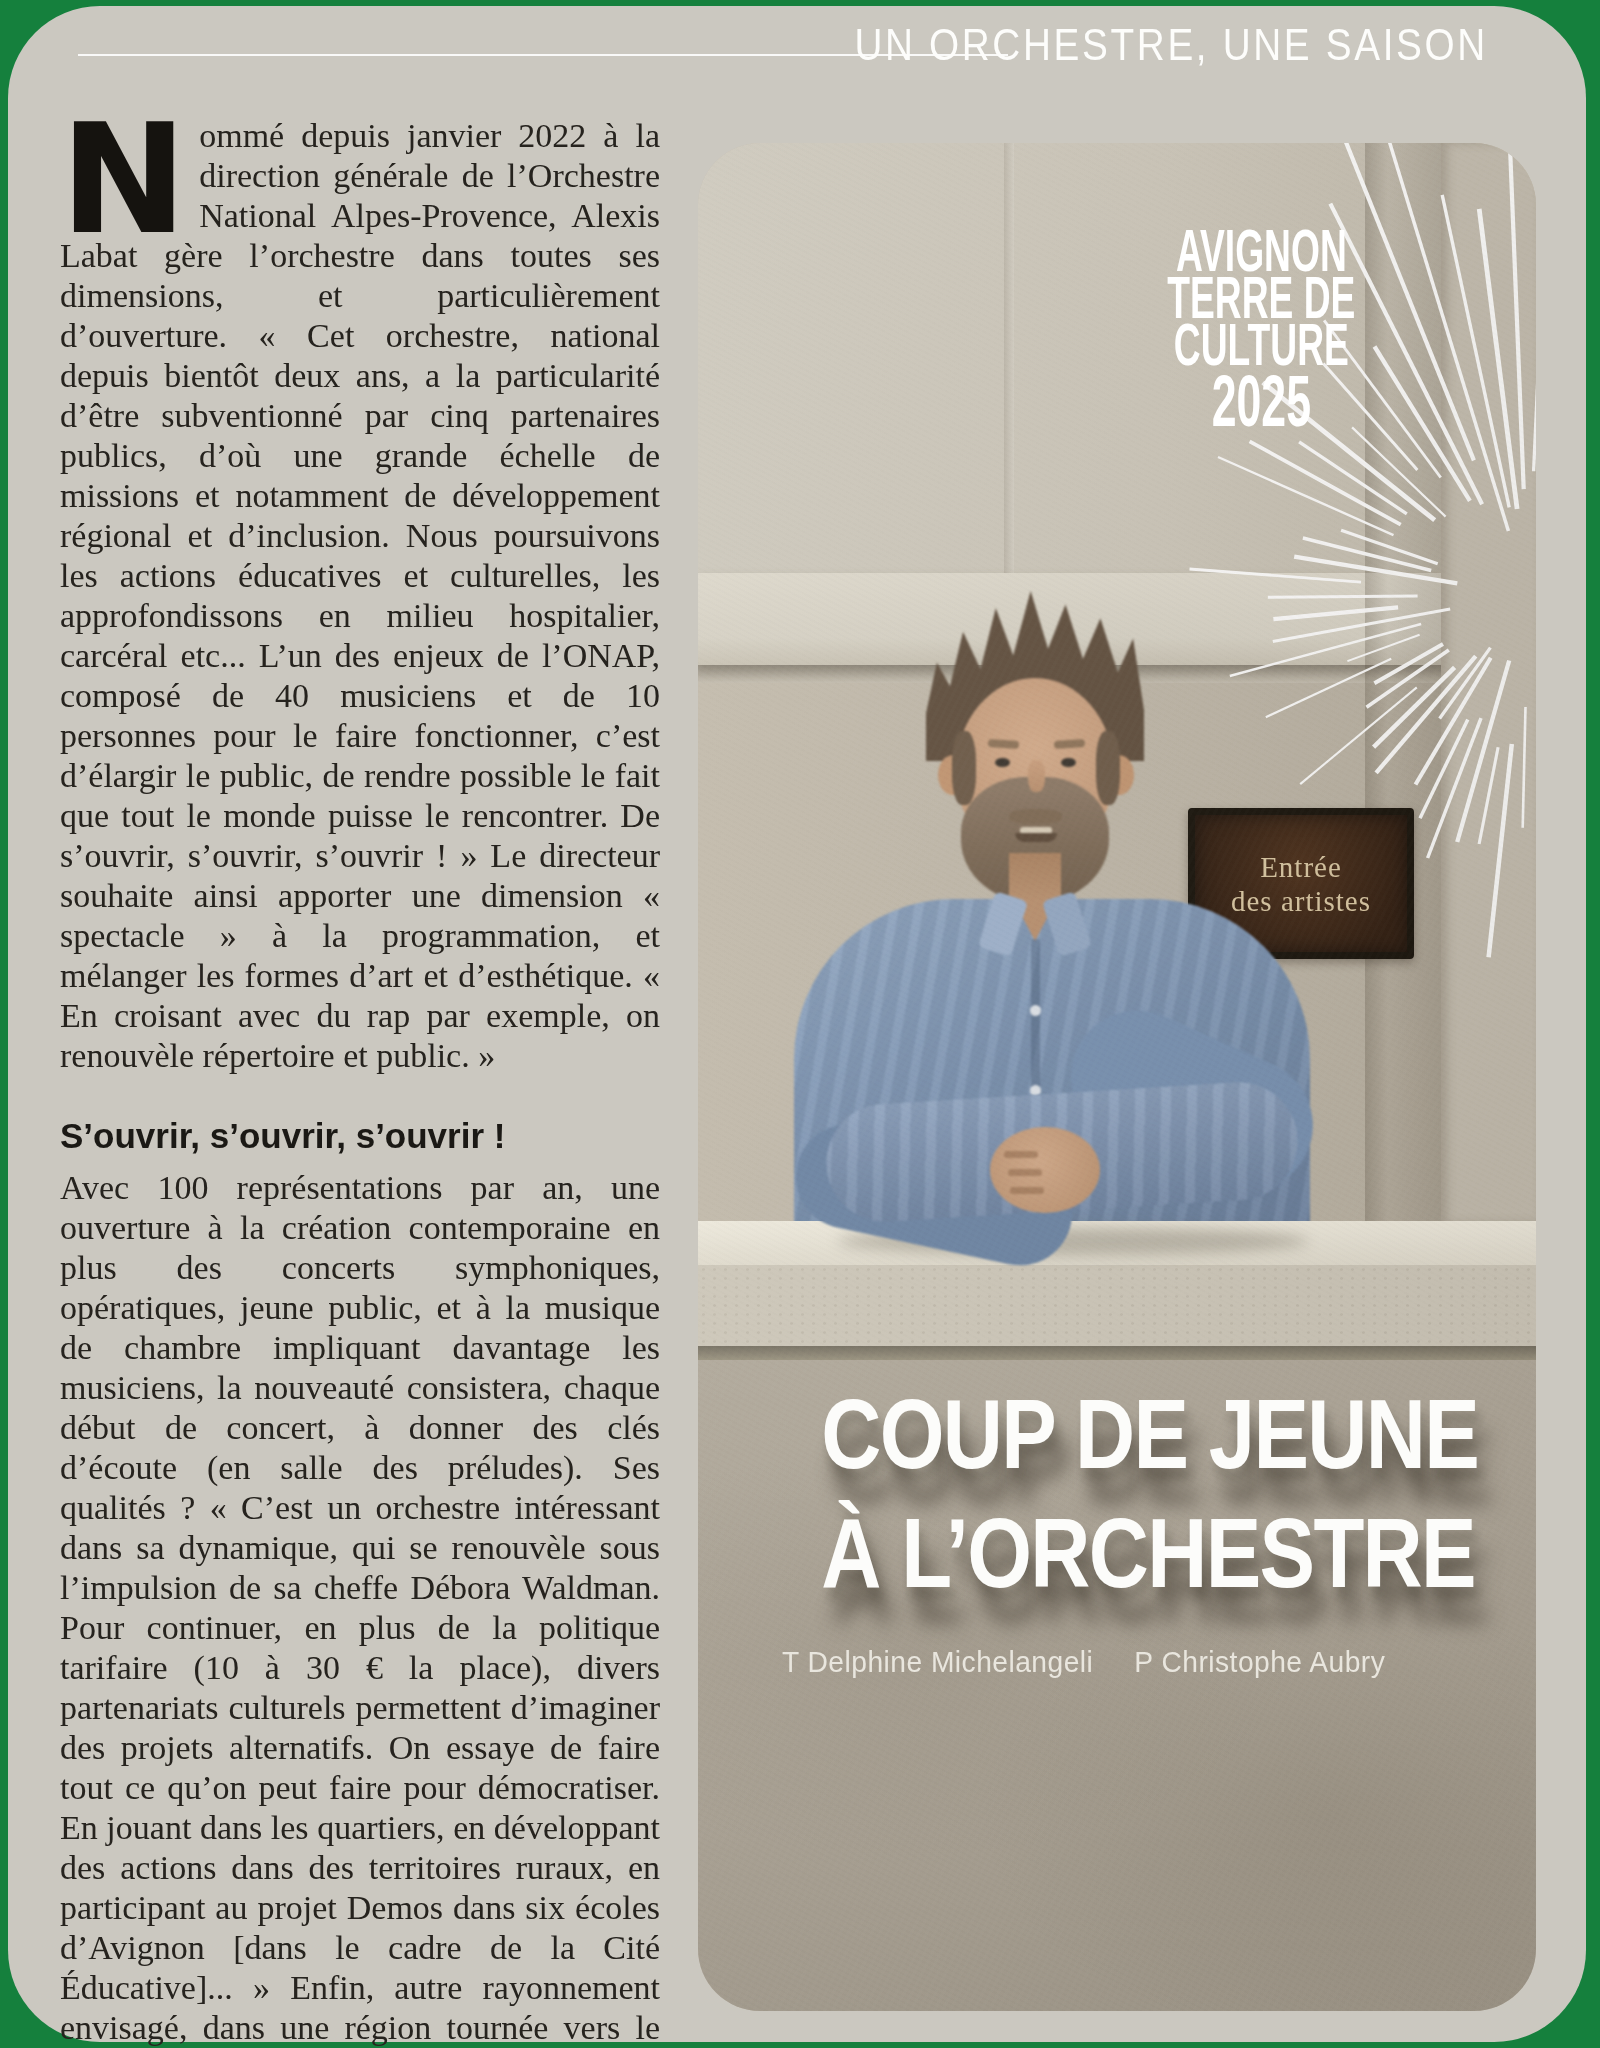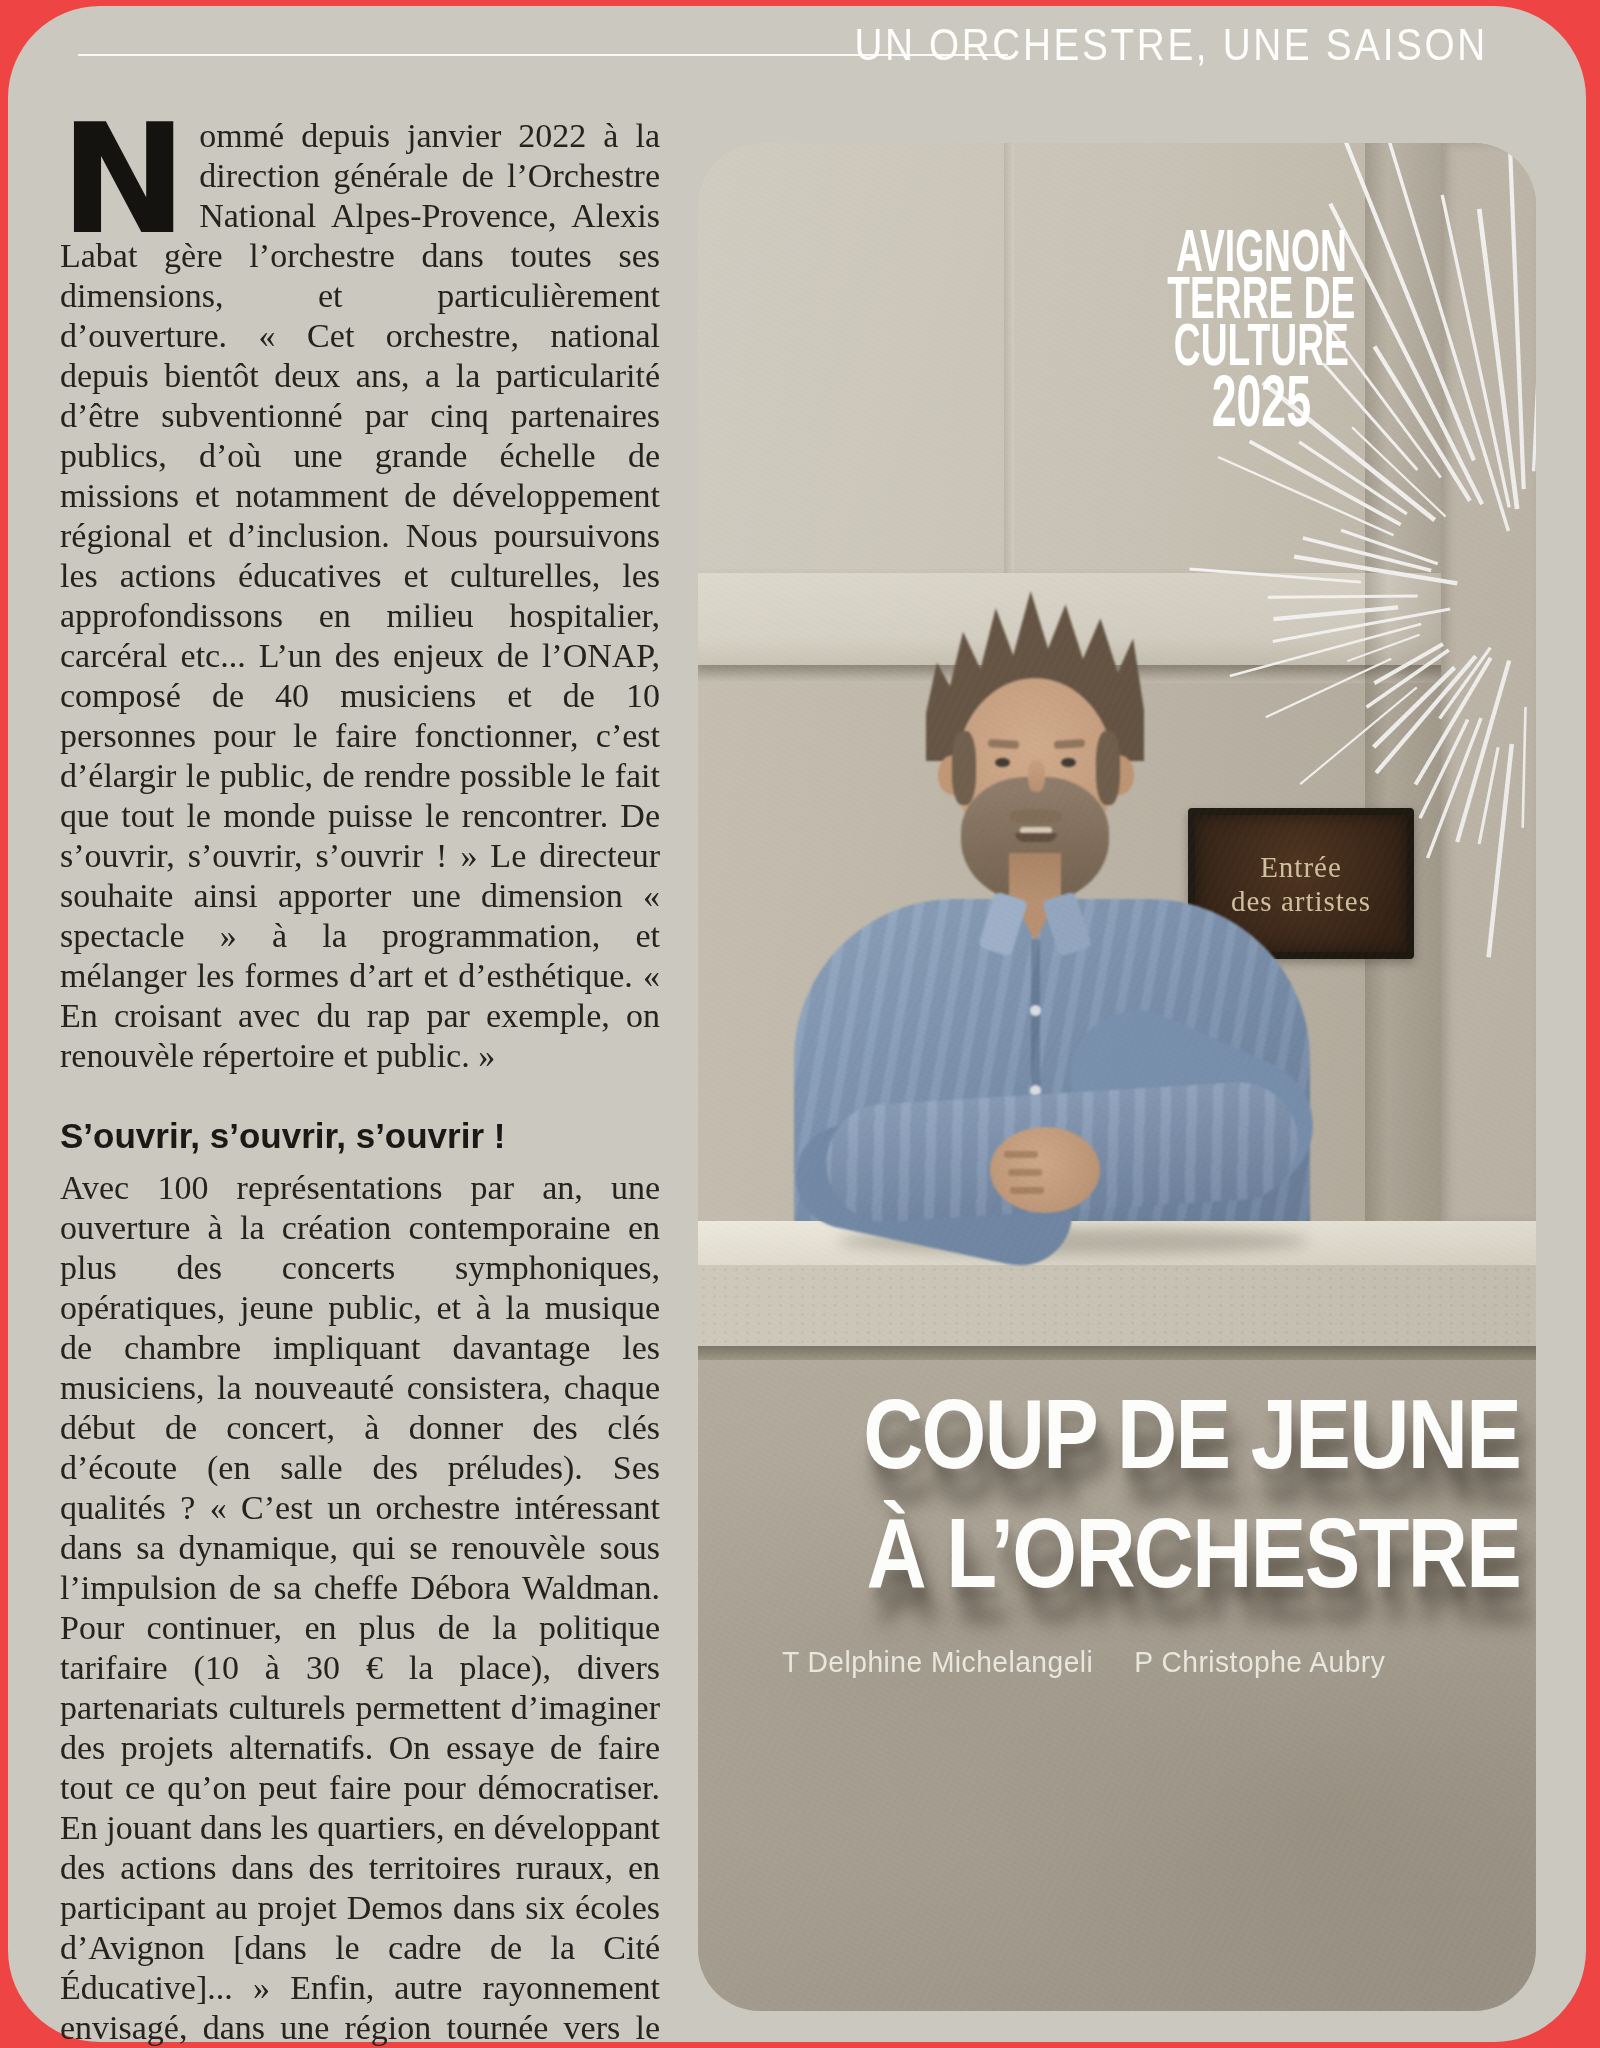--- a/index.html
+++ b/index.html
@@ -1,16 +1,16 @@
 <!DOCTYPE html>
 <html lang="fr"><head>
 <meta charset="utf-8">
 <style>
   html,body{margin:0;padding:0;background:#ffffff;}
-  .stage{position:relative;width:1600px;height:2048px;overflow:hidden;background:#ef4444;
+  .stage{position:relative;width:1600px;height:2048px;overflow:hidden;background:#15803d;
          font-family:"Liberation Serif",serif;}
   
   .sheet{position:absolute;left:8px;top:6px;width:1578px;height:2036px;border-radius:92px;
          background:#cbc8c0;}
   
   .header-line{position:absolute;left:78px;top:54px;width:930px;height:2px;background:rgba(255,255,255,0.88);}
   .header-label{position:absolute;top:20px;right:112px;color:#fdfdfb;font-family:"Liberation Sans",sans-serif;
         font-weight:300;font-size:44px;letter-spacing:3px;transform:scaleX(0.88);transform-origin:right center;white-space:nowrap;}
   
   .article{position:absolute;left:60px;top:116px;width:600px;color:#26231e;}
@@ -90,21 +90,21 @@
         background:radial-gradient(circle at 45% 40%,#d2a988,#bf9573 75%,#aa8160);}
   .p-knuckle{width:34px;height:7px;border-radius:4px;background:rgba(140,100,70,0.55);}
   .p-armshadow{left:140px;top:1084px;width:470px;height:28px;border-radius:50%;background:rgba(70,60,45,0.28);filter:blur(7px);}
   
   .logo{right:181px;top:84px;text-align:center;color:#ffffff;font-family:"Liberation Sans",sans-serif;font-weight:700;z-index:8;}
   .logo div{position:static;transform:scaleX(0.62);transform-origin:right center;white-space:nowrap;}
   .logo-line{font-size:60px;line-height:47px;}
   .logo-year{font-size:72px;line-height:58px;padding-top:4px;}
   .burst{left:0;top:0;width:838px;height:1868px;z-index:7;}
   
-  .title{left:0;right:0;top:1232px;text-align:right;padding-right:16px;z-index:8;
+  .title{left:0;right:0;top:1232px;padding-right:16px;z-index:8;
         font-family:"Liberation Sans",sans-serif;font-weight:700;color:#fcfcfa;font-size:98px;line-height:119px;letter-spacing:-2px;
         text-shadow:14px 34px 22px rgba(62,56,46,0.70),5px 12px 10px rgba(62,56,46,0.28);}
   .title div{position:static;transform:scaleX(0.85);transform-origin:right center;white-space:nowrap;}
   .credit{left:84px;top:1502px;z-index:8;color:#e9e6de;font-family:"Liberation Sans",sans-serif;font-size:30px;
         letter-spacing:0.5px;transform:scaleX(0.94);transform-origin:left center;white-space:nowrap;}
   .credit span{position:static;}
   .credit .gap{display:inline-block;width:26px;}
   
   .ph-light{inset:0;z-index:7;background:linear-gradient(105deg,rgba(255,255,250,0.08),rgba(60,50,40,0.10));pointer-events:none;}
   .ph-grain{inset:0;z-index:7;opacity:0.5;pointer-events:none;

